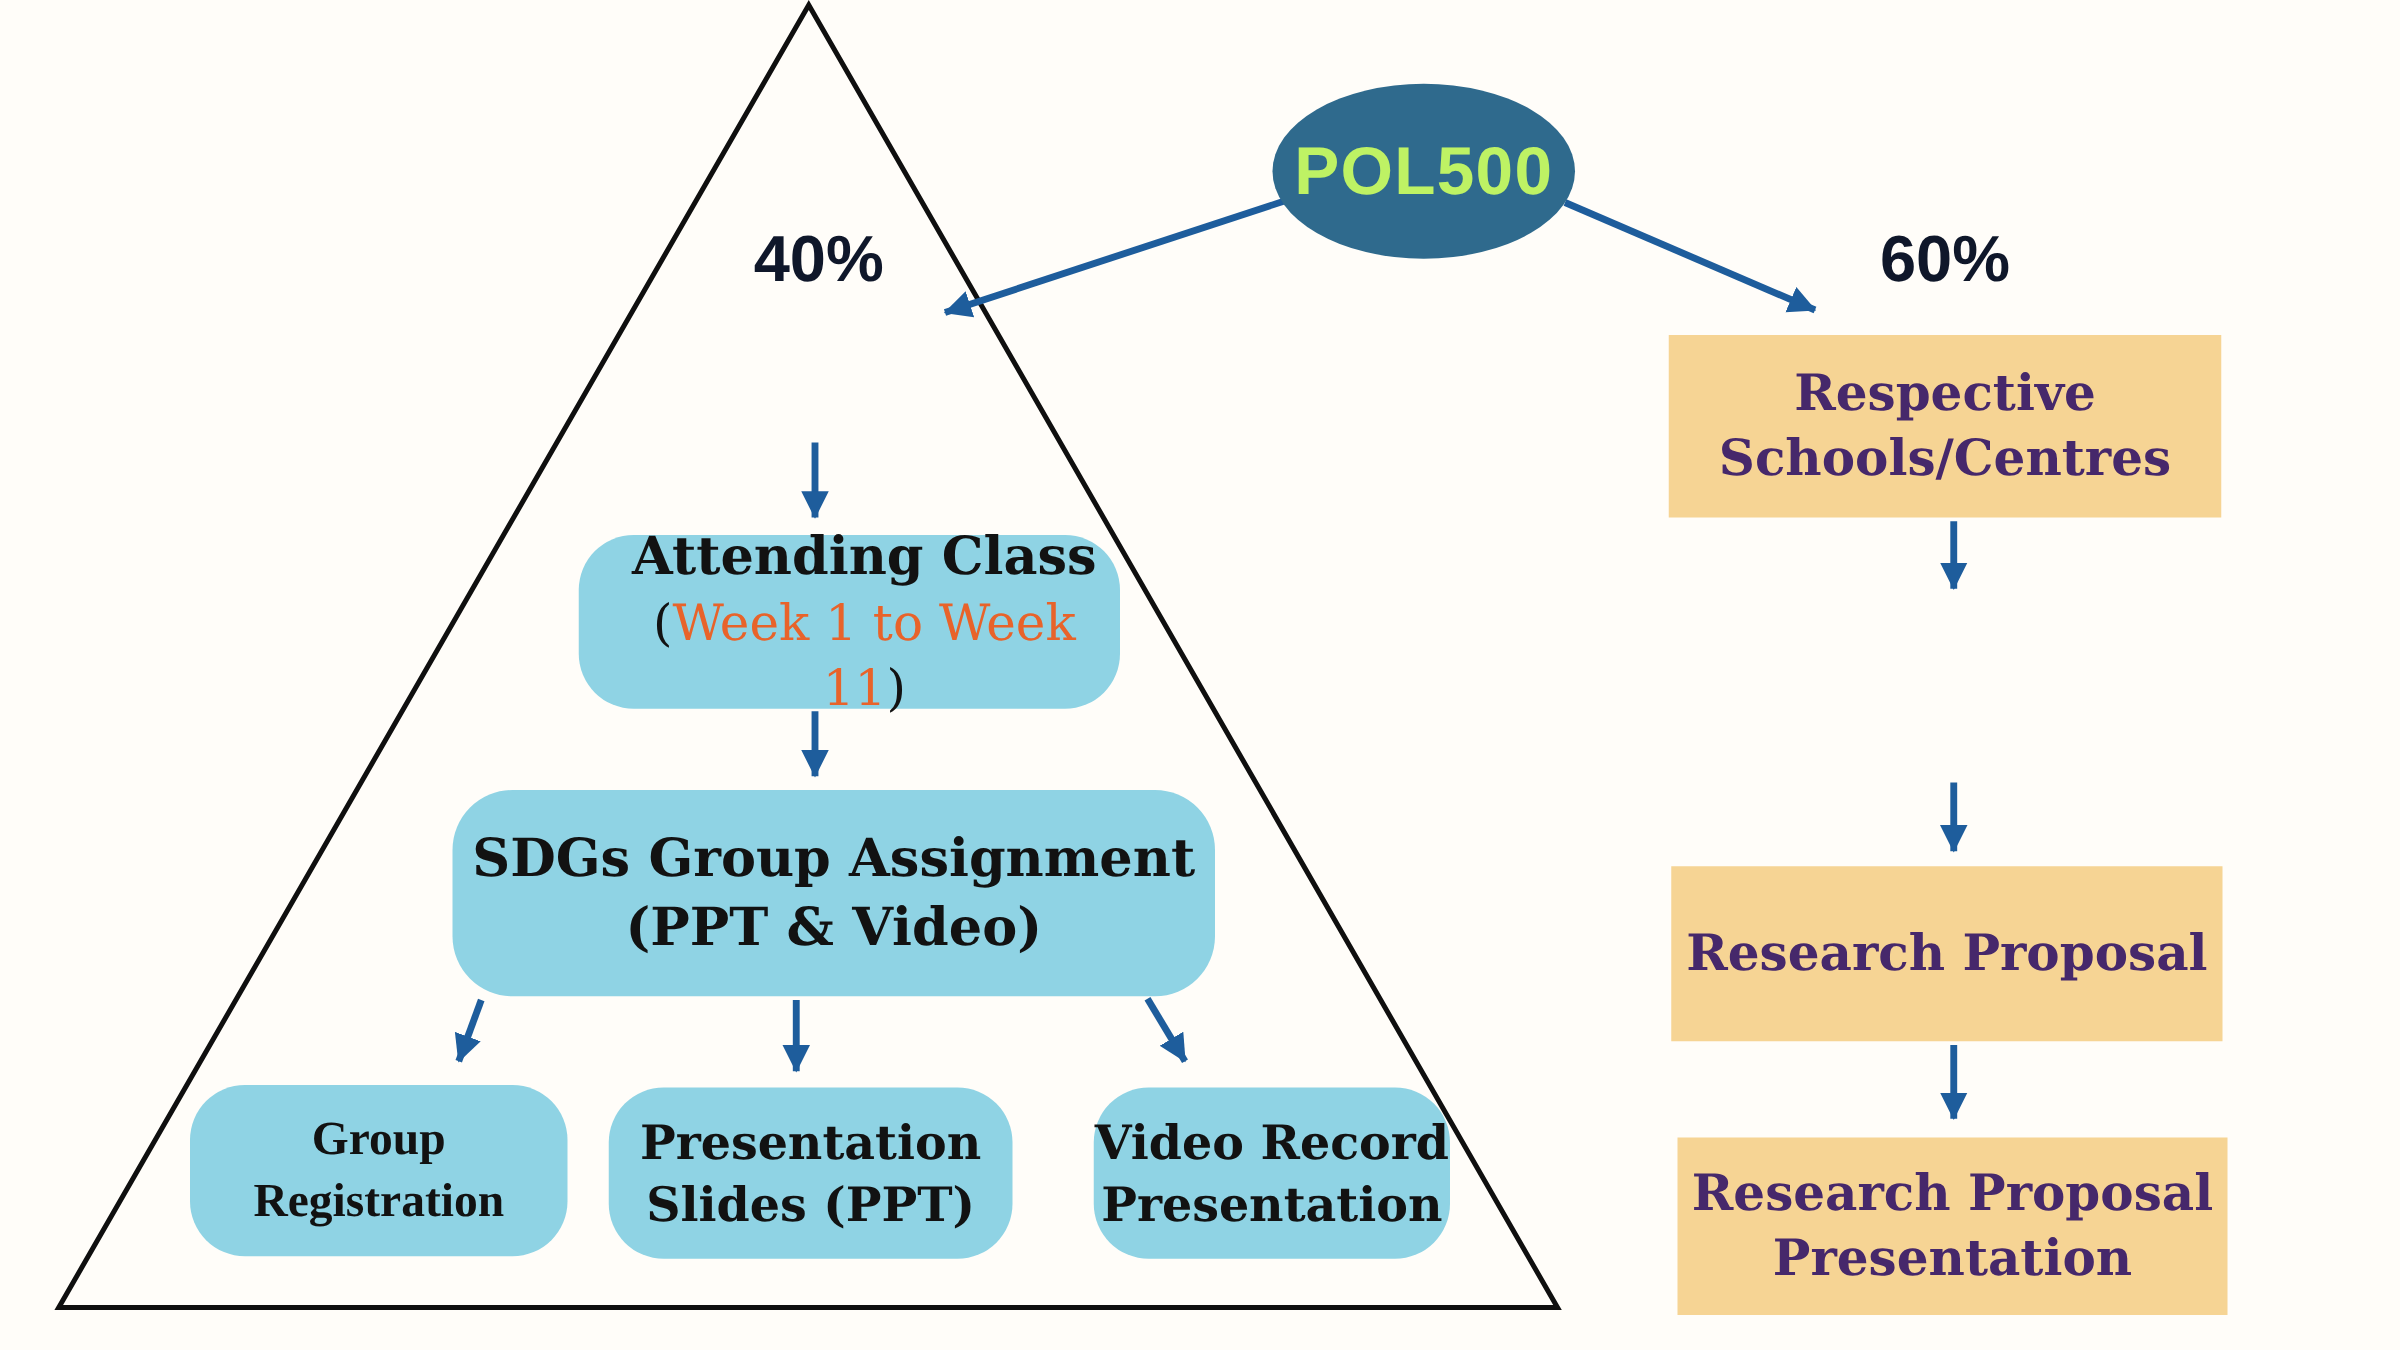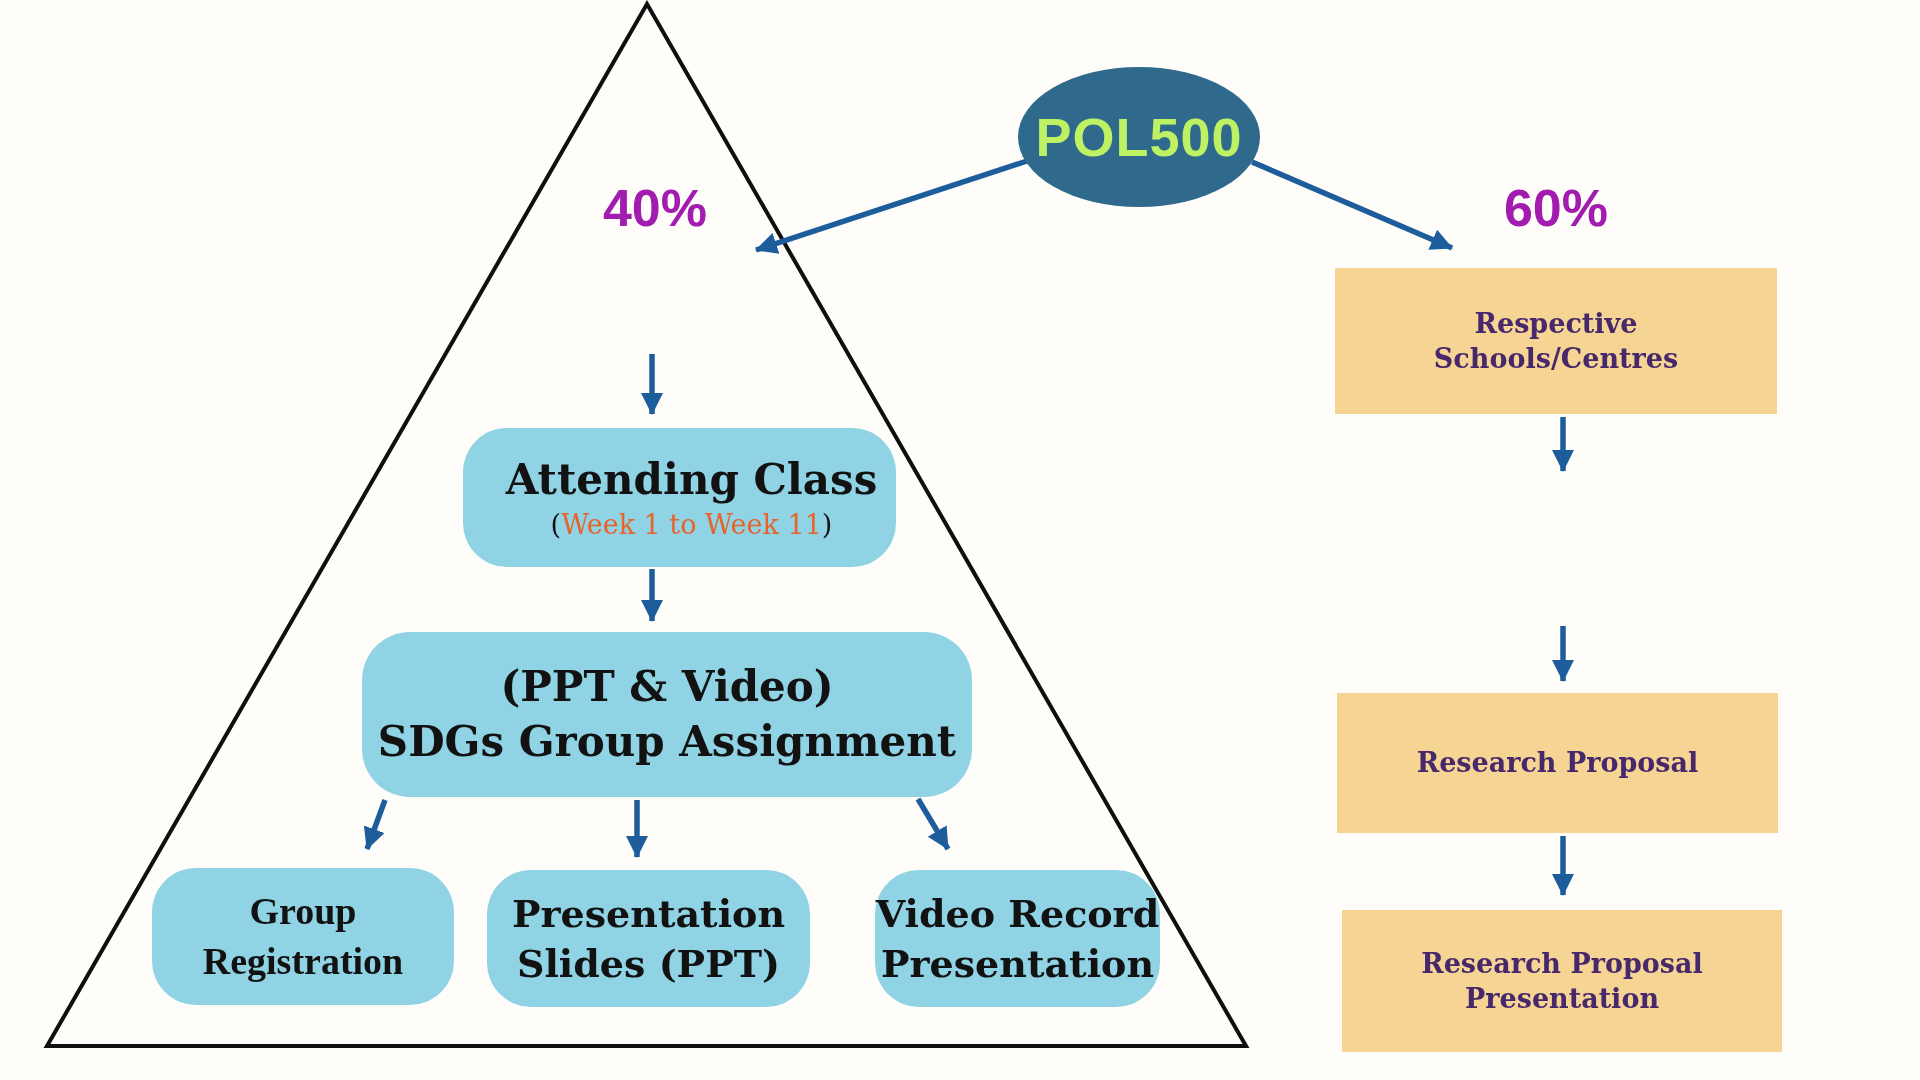--- a/index.html
+++ b/index.html
@@ -21,42 +21,42 @@
     align-items: center;
     justify-content: center;
     text-align: center;
     line-height: 1.3;
   }
   .blue  { background: #8fd3e4; color: #121212; font-weight: 700; }
   .tan   { background: #f6d494; color: #46286b; font-weight: 700; }
 
   .fs46 { font-size: 46px; }
   .fs42 { font-size: 42px; }
-  .fs40 { font-size: 27px; text-align: right; }
+  .fs40 { font-size: 40px; }
   .fs38 { font-size: 38px; }
 
   .weeks { font-weight: 400; }
   .weeks .wk { color: #e8632a; }
 
   .ellipse {
     position: absolute;
     left: 1018px; top: 67px; width: 242px; height: 140px;
     border-radius: 50%;
     background: #2f6a8d;
     color: #bef264;
     font-family: "Liberation Sans", sans-serif;
     font-weight: 700;
     font-size: 54px;
     display: flex; align-items: center; justify-content: center;
     letter-spacing: 1px;
   }
   .pct {
     position: absolute;
     width: 220px;
-    color: #a21caf;
+    color: #0f172a;
     font-family: "Liberation Sans", sans-serif;
     font-weight: 700;
     font-size: 52px;
     text-align: center;
   }
 
   .r40 { border-radius: 40px; }
   .r44 { border-radius: 44px; }
   .r48 { border-radius: 48px; }
 </style>
@@ -96,22 +96,22 @@
   <div class="pct" style="left:545px; top:178px;">40%</div>
   <div class="pct" style="left:1446px; top:178px;">60%</div>
 
 
   <div class="node blue r44" style="left:463px; top:428px; width:409px; height:139px;padding-left:24px;">
     <div class="fs42">Attending Class</div>
     <div class="fs40 weeks"><span>(</span><span class="wk">Week 1 to Week 11</span><span>)</span></div>
   </div>
 
   <div class="node blue r48" style="left:362px; top:632px; width:610px; height:165px;">
+    <div class="fs42">SDGs Group Assignment</div>
     <div class="fs42">(PPT &amp; Video)</div>
-    <div class="fs42">SDGs Group Assignment</div>
   </div>
 
   <div class="node blue r44 fs38" style="left:152px; top:868px; width:302px; height:137px;font-family:Liberation Serif, serif;">
     <div>Group</div>
     <div>Registration</div>
   </div>
 
   <div class="node blue r44 fs38" style="left:487px; top:870px; width:323px; height:137px;">
     <div>Presentation</div>
     <div>Slides (PPT)</div>

